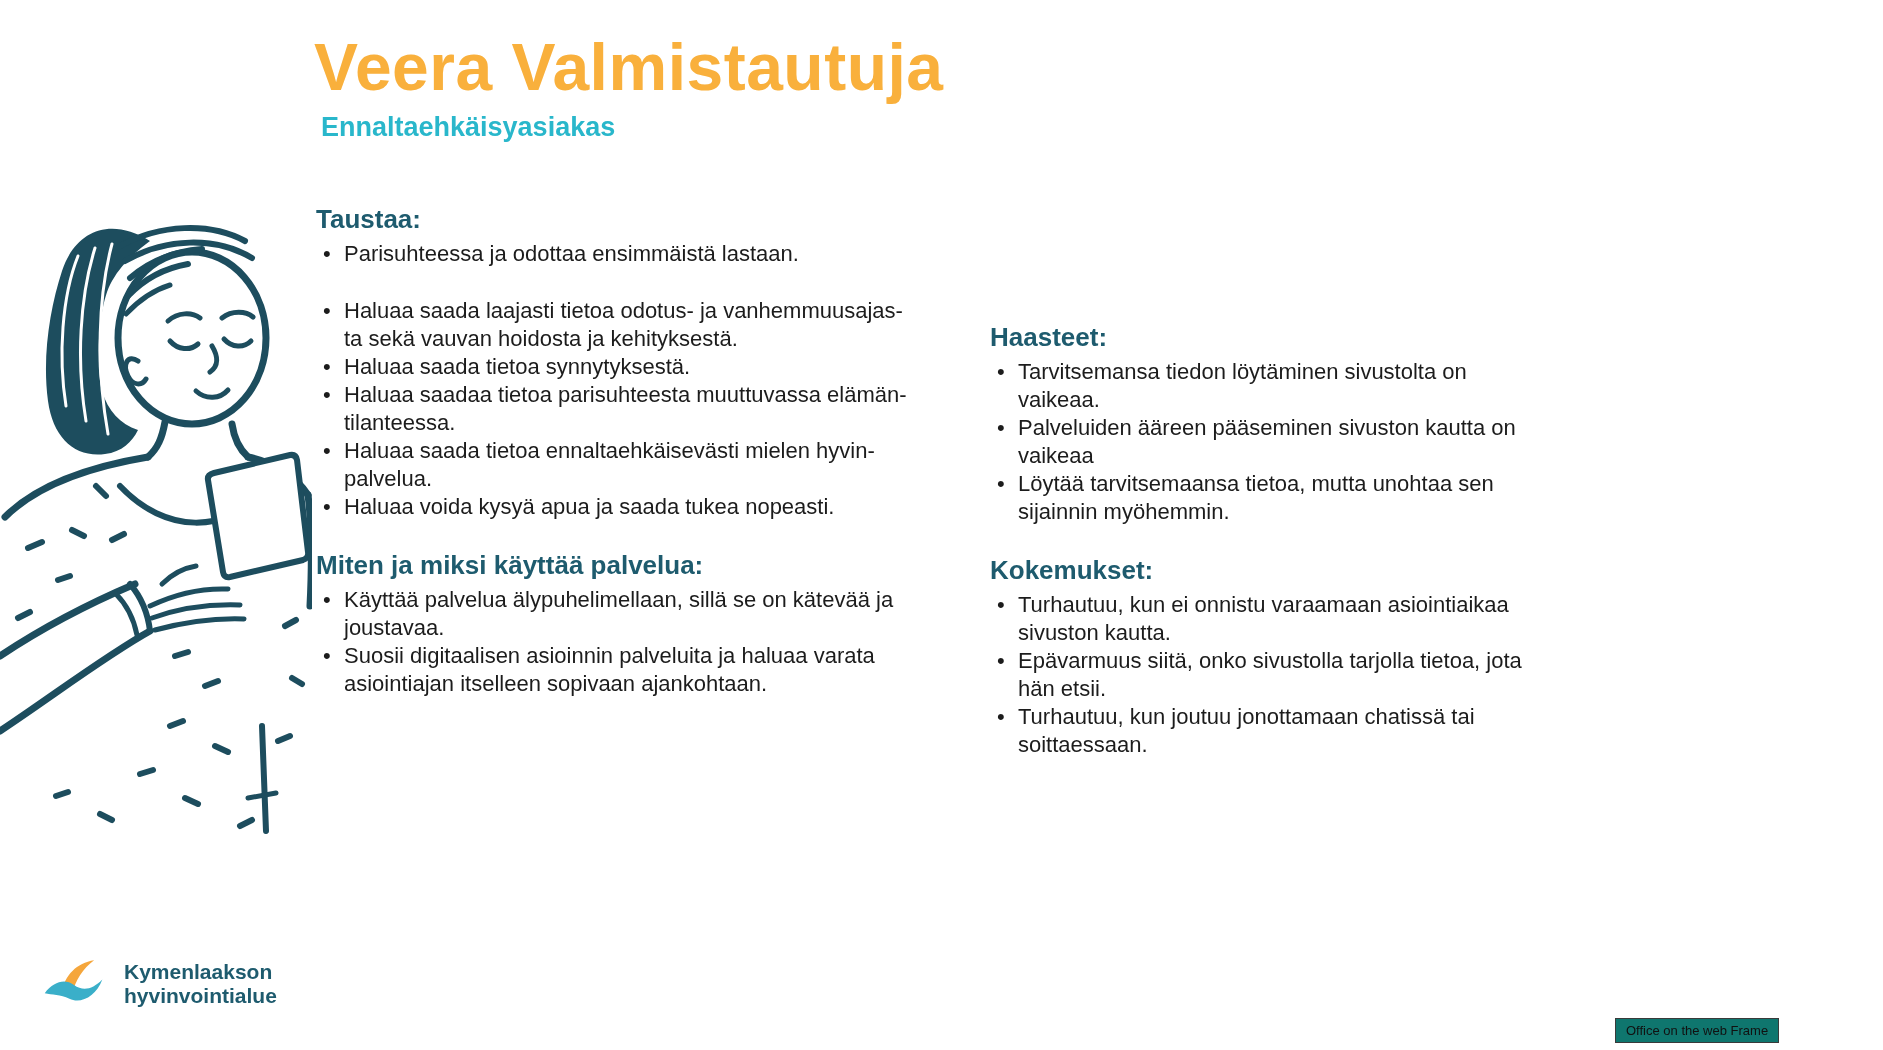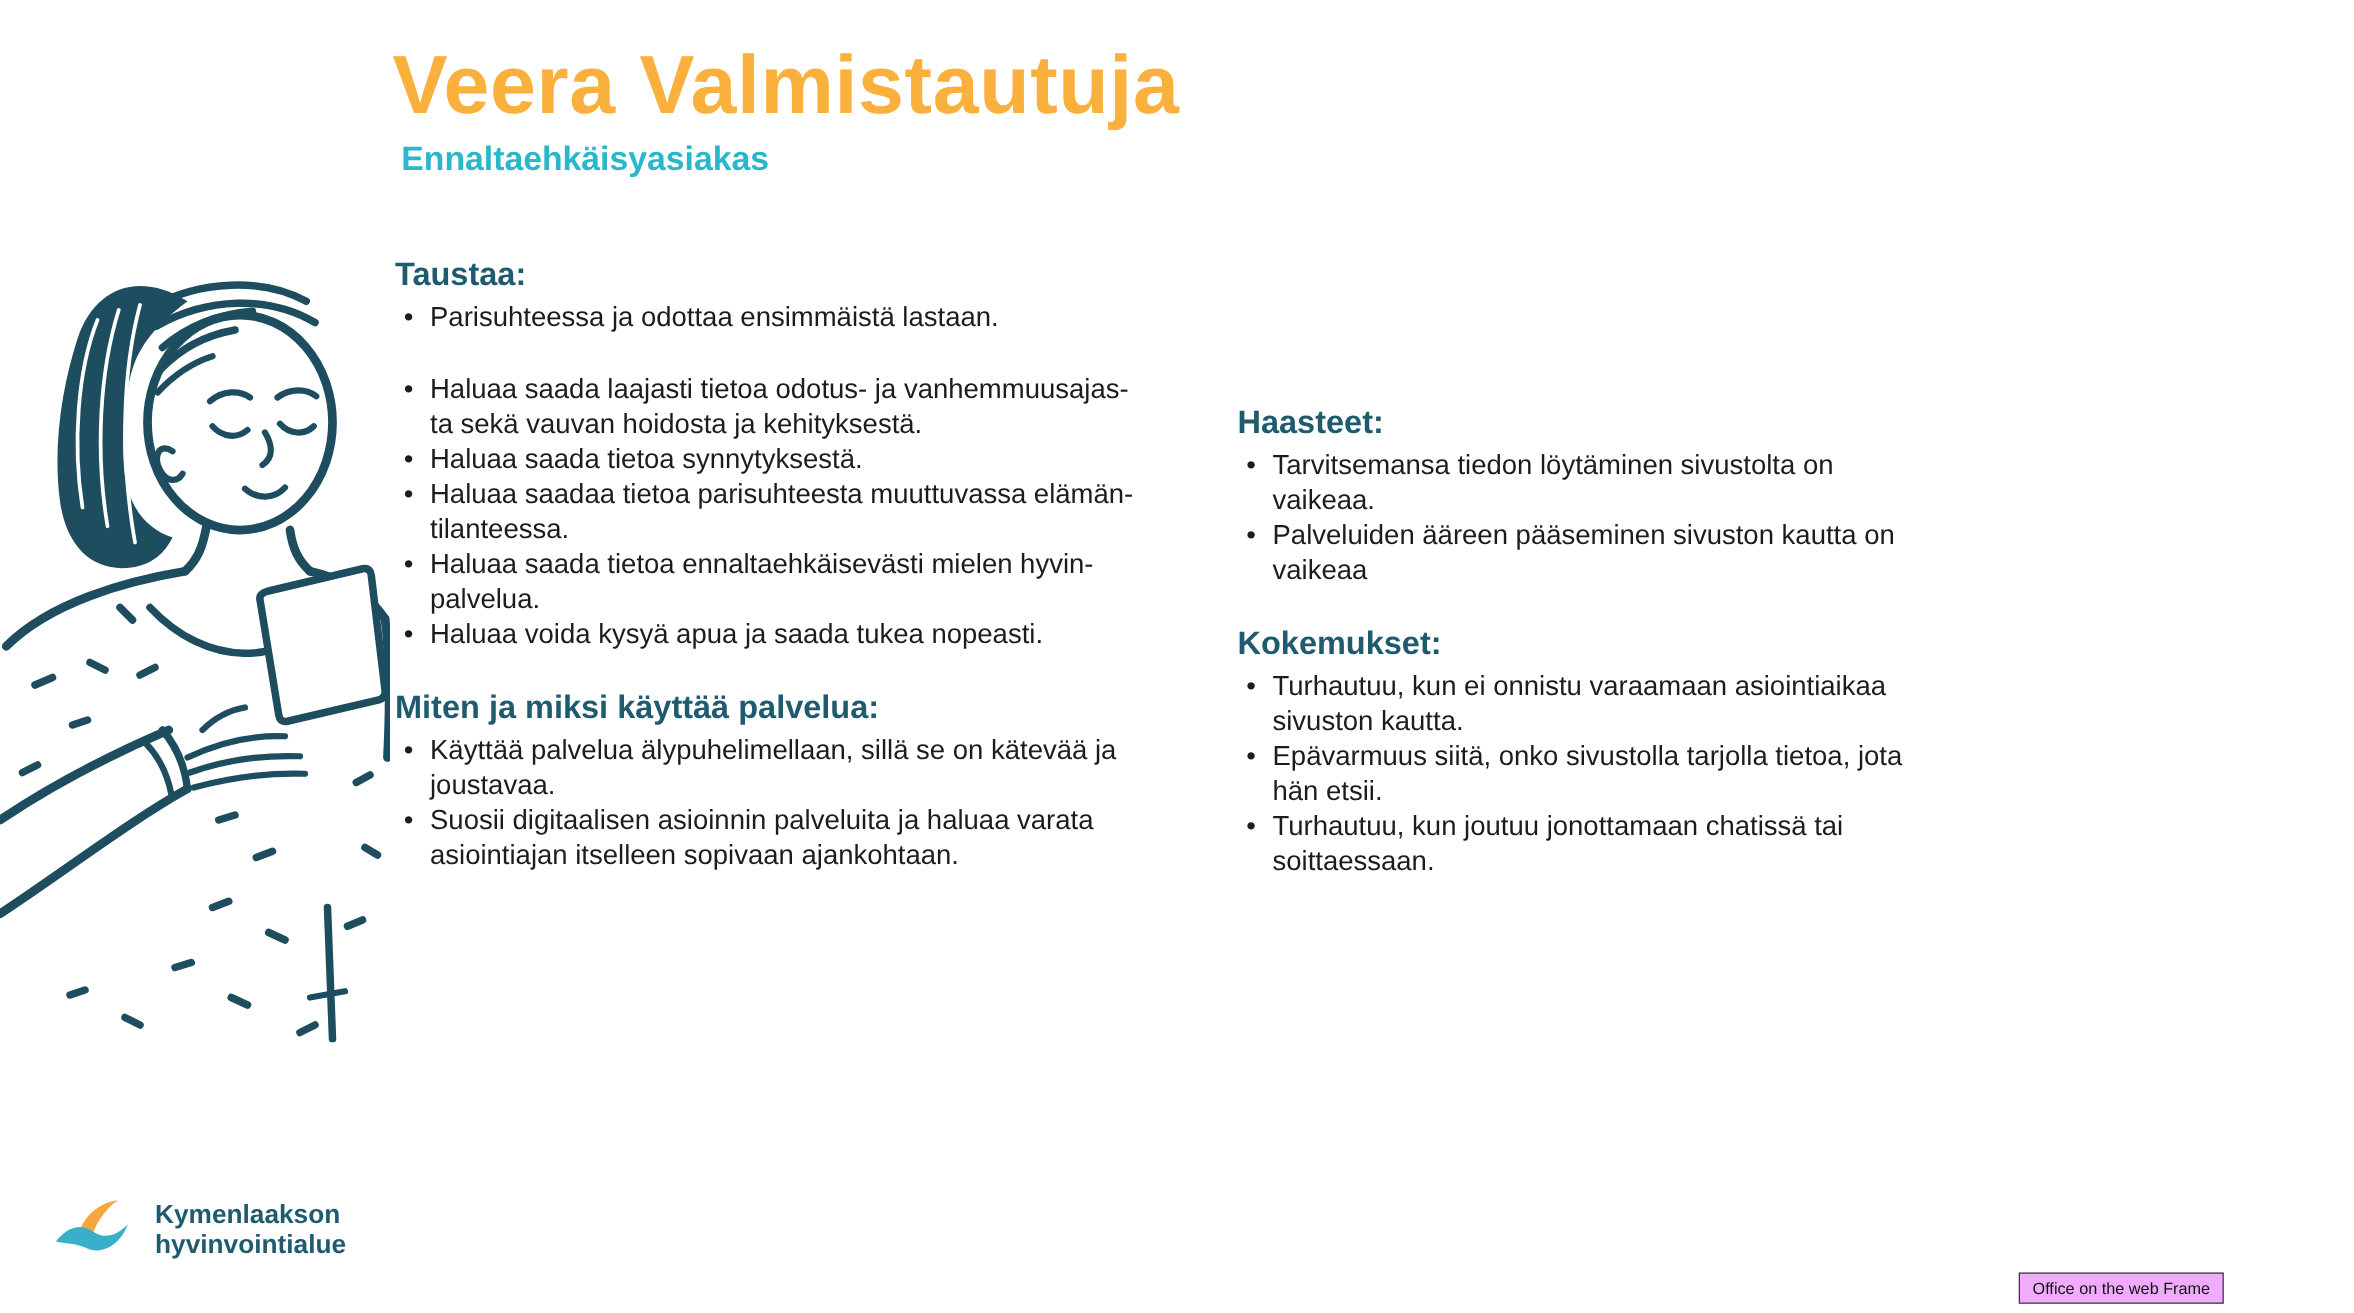--- a/index.html
+++ b/index.html
@@ -40,21 +40,21 @@
   .logo{
     position:absolute;left:42px;top:956px;
     display:flex;align-items:center;gap:18px;
   }
   .logo-mark{width:64px;height:56px;flex:0 0 auto;}
   .logo-text{
     font-size:21px;font-weight:700;color:#1E5B6E;line-height:24px;
   }
   .frame-label{
     position:absolute;left:1615px;top:1018px;
-    border:1px solid #3a3a3a;background:#f0abfc;
+    border:1px solid #3a3a3a;background:#0f766e;
     font-size:13px;padding:4px 10px;color:#111;
     font-family:"Liberation Sans", sans-serif;
   }
 </style>
 </head>
 <body>
 
 <svg class="illustration" viewBox="0 0 312 648" fill="none" xmlns="http://www.w3.org/2000/svg">
   <g stroke="#1D4D5E" stroke-width="7" stroke-linecap="round" fill="none">
 
@@ -165,20 +165,22 @@
 </div>
 
 <div class="col col-right">
   <div class="section">
     <h3 class="section-heading">Haasteet:</h3>
     <ul class="bullets">
       <li>Tarvitsemansa tiedon löytäminen sivustolta on
 vaikeaa.</li>
       <li>Palveluiden ääreen pääseminen sivuston kautta on
 vaikeaa</li>
+      <li>Löytää tarvitsemaansa tietoa, mutta unohtaa sen
+sijainnin myöhemmin.</li>
     </ul>
   </div>
   <div class="section">
     <h3 class="section-heading">Kokemukset:</h3>
     <ul class="bullets">
       <li>Turhautuu, kun ei onnistu varaamaan asiointiaikaa
 sivuston kautta.</li>
       <li>Epävarmuus siitä, onko sivustolla tarjolla tietoa, jota
 hän etsii.</li>
       <li>Turhautuu, kun joutuu jonottamaan chatissä tai

